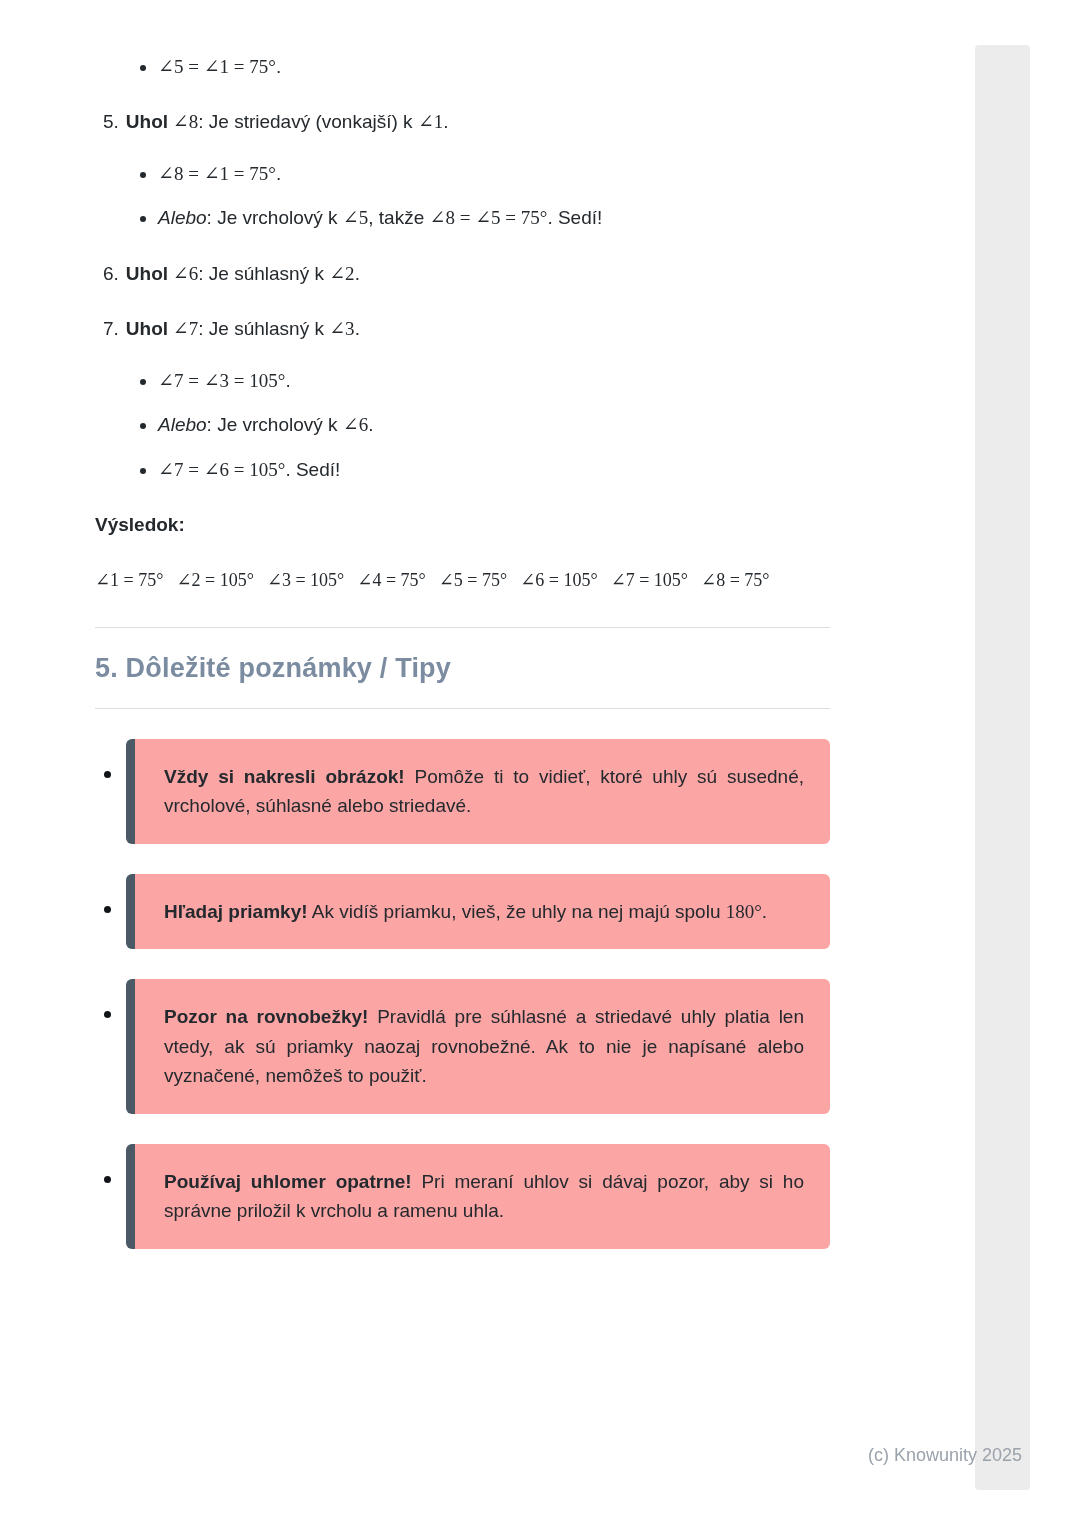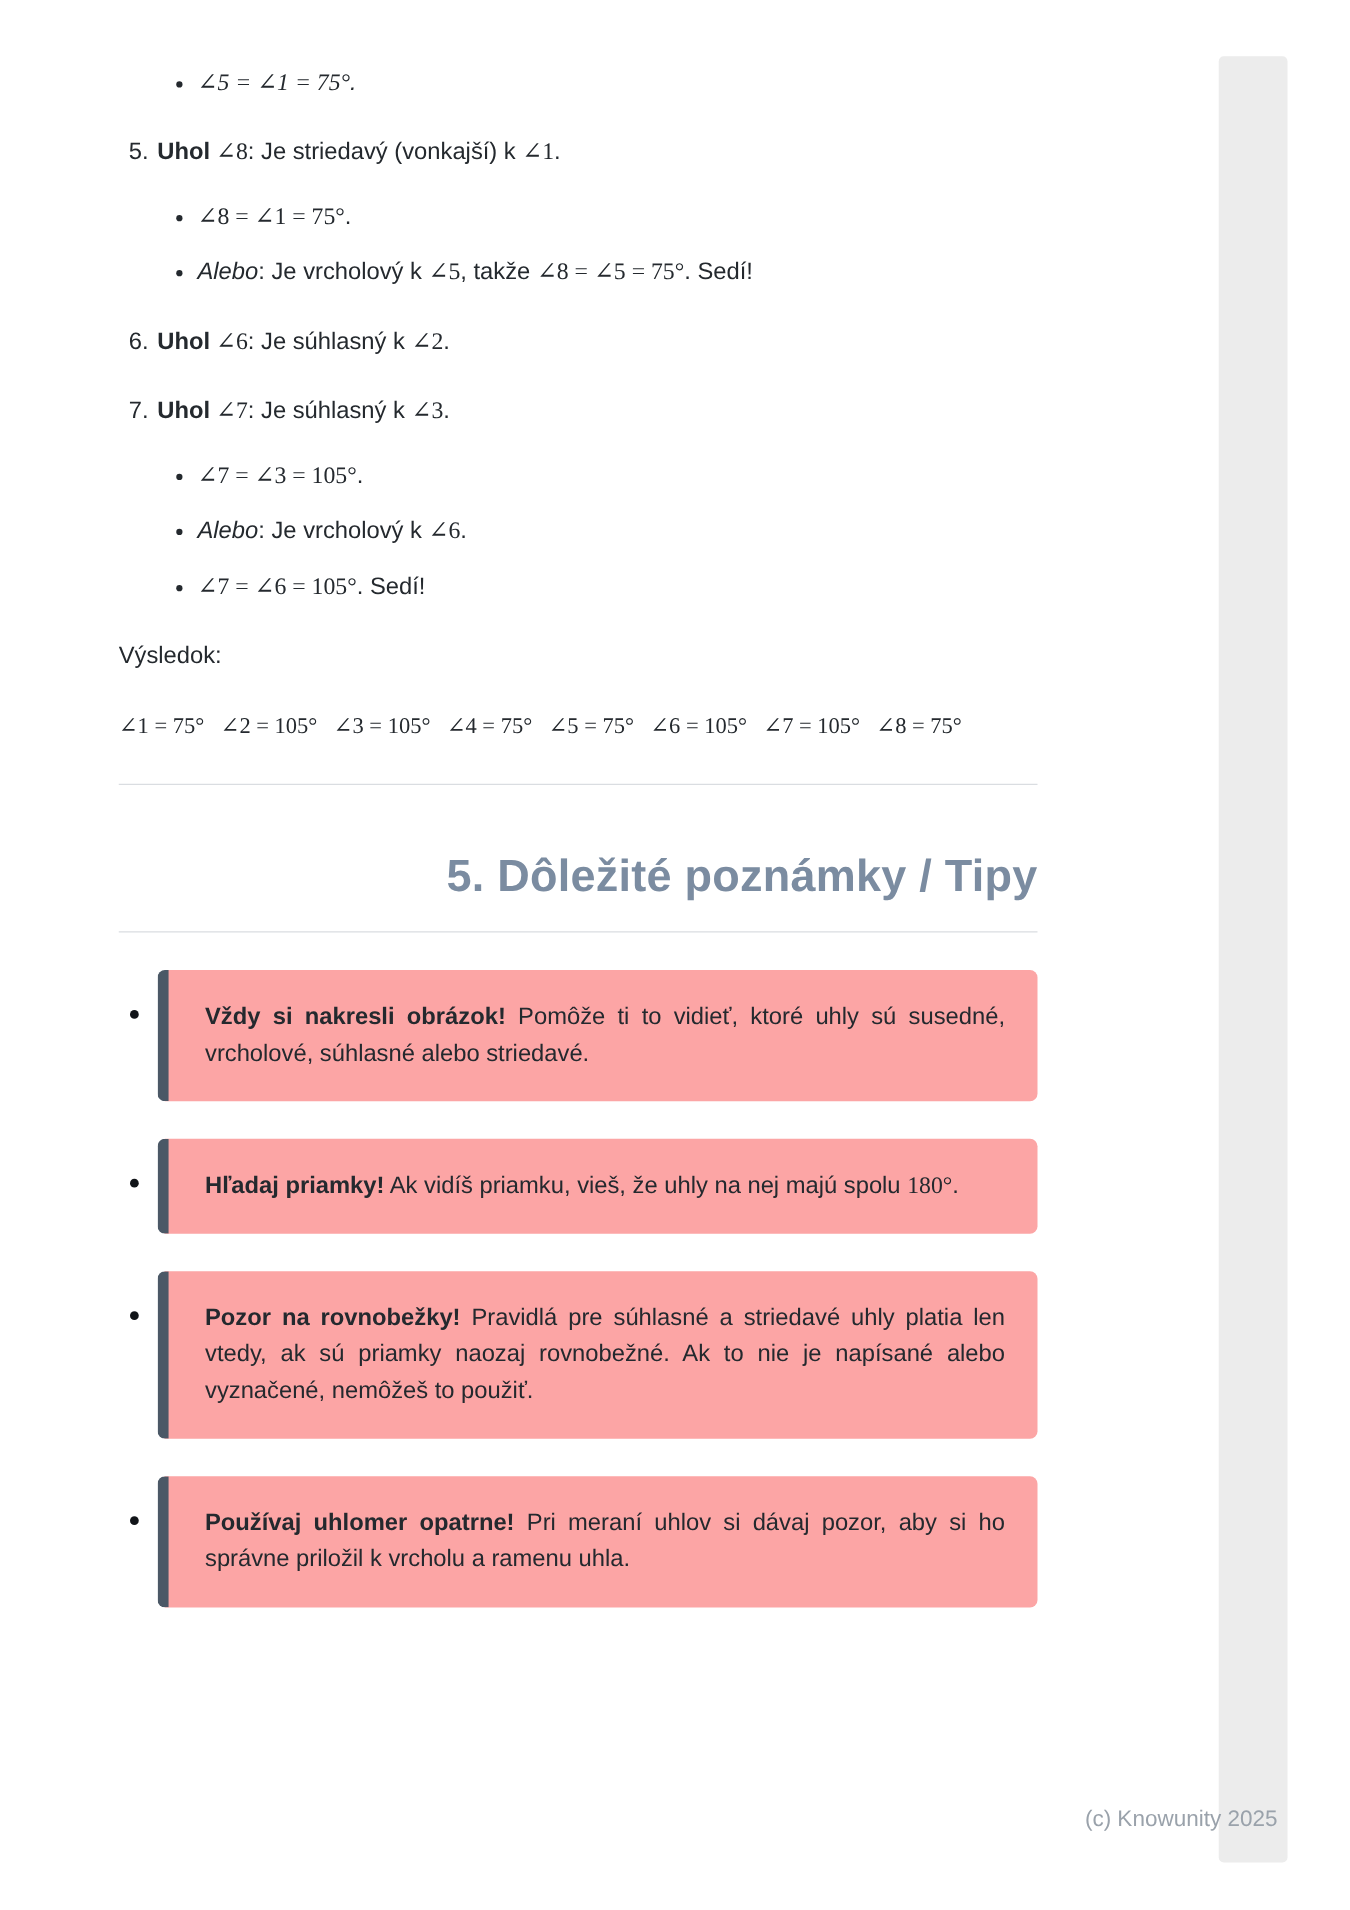--- a/index.html
+++ b/index.html
@@ -18,43 +18,42 @@
     line-height:1.55;
   }
   
   .seg-bold { font-weight:700; }
   .seg-italic { font-style:italic; }
   .seg-math {
     font-family:"Liberation Serif","DejaVu Serif",serif;
     font-size:1.0em;
   }
   
-  .top-list { list-style:disc outside; padding-left:63px; margin:0 0 18px 0;font-style:italic; }
+  .top-list { list-style:disc outside; padding-left:63px; margin:0 0 18px 0; }
   .top-list li { margin-bottom:4px; }
   
   .num-item { margin:26px 0; }
   .num-title { padding-left:8px; }
   .num { margin-right:7px; }
   .sub-list { list-style:disc outside; padding-left:63px; margin-top:22px; }
   .sub-list li { margin-bottom:15px; }
   .sub-list li:last-child { margin-bottom:0; }
   
-  .result-label { font-weight:400; margin-top:26px; }
+  .result-label { font-weight:700; margin-top:26px; }
   .result-line { margin-top:28px; white-space:nowrap; font-size:18px; }
   .result-line .eq { margin-right:13px; }
   
   .rule { border:none; border-top:1px solid #dadde1; margin-top:32px; }
   .section-heading {
-    margin-top:50px;
-    font-size:36px;
+    margin-top:24px;
+    font-size:27px;
     line-height:1.25;
     font-weight:700;
     color:#7b8ca1;
     letter-spacing:0.2px;
-    text-align:right;
   }
   .rule-below-heading { margin-top:22px; }
   
   .tips { margin-top:30px; }
   .tip-row { display:flex; align-items:flex-start; margin-bottom:30px; }
   .tip-dot {
     flex:0 0 auto;
     width:7px; height:7px; border-radius:50%;
     background:#111418;
     margin:32px 15px 0 9px;

